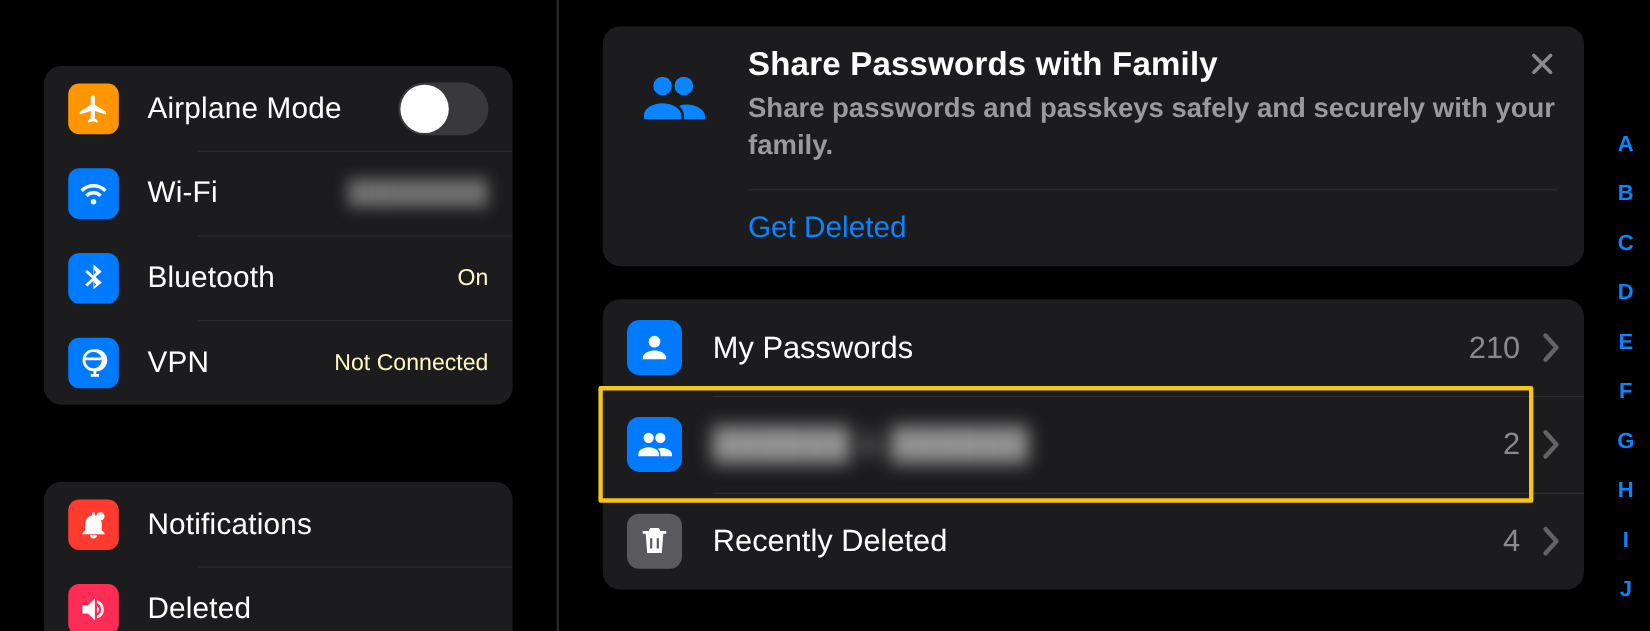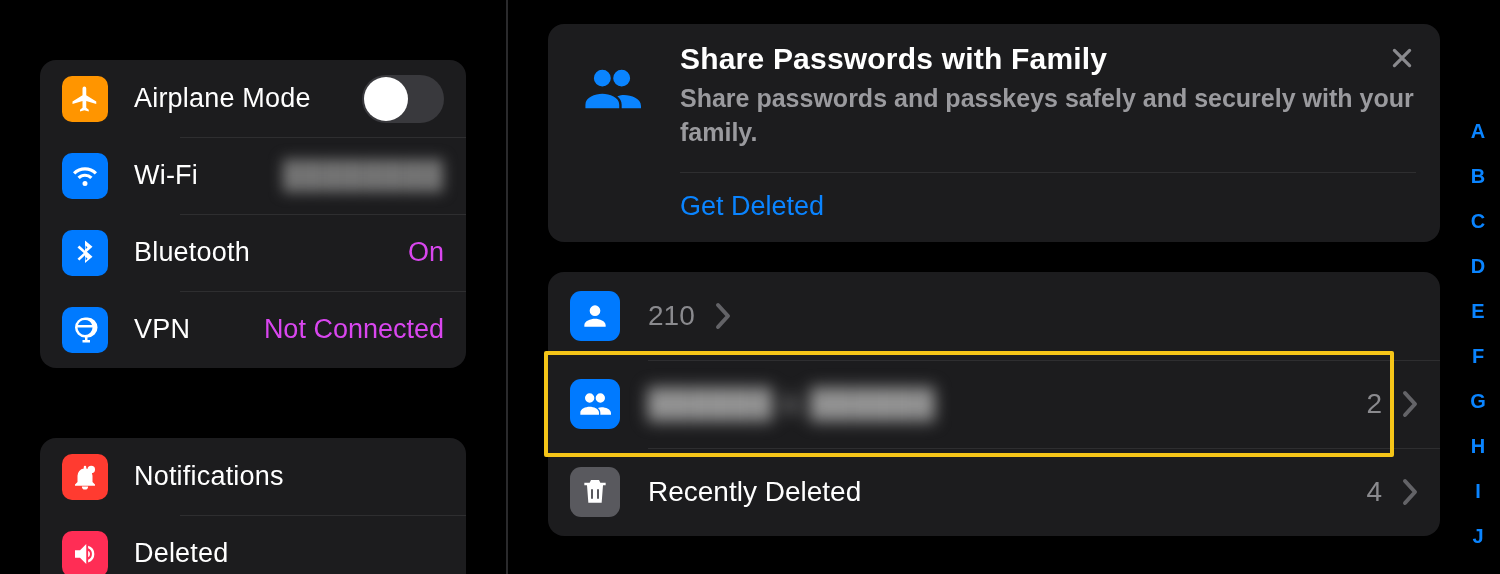--- a/index.html
+++ b/index.html
@@ -7,21 +7,21 @@
   .root { display: flex; width: 100%; height: 100%; }
   .sidebar { width: 508px; padding: 0 40px 0 40px; border-right: 2px solid #2a2a2c; position: relative; }
   .group { background: #1c1c1e; border-radius: 16px; margin-top: 60px; overflow: hidden; }
   .group.second { margin-top: 70px; }
   .row { display: flex; align-items: center; height: 77px; padding: 0 22px; position: relative; }
   .row + .row::before { content: ""; position: absolute; top: 0; left: 140px; right: 0; height: 1px; background: #2e2e30; }
   .icon-sq { width: 46px; height: 46px; border-radius: 10px; display: flex; align-items: center; justify-content: center; margin-right: 26px; flex-shrink: 0; }
   .icon-sq svg { width: 30px; height: 30px; fill: #fff; }
   .lbl { font-size: 27px; letter-spacing: 0.2px; flex-shrink: 0; }
   .spacer { flex: 1; }
-  .val { font-size: 27px; color: #d946ef; }
+  .val { font-size: 21px; color: #fef9c3; }
   .val.blur { filter: blur(7px); color:#777; letter-spacing:1px;}
   .toggle { width: 82px; height: 48px; border-radius: 24px; background: #39393d; position: relative; }
   .toggle .knob { position: absolute; width: 44px; height: 44px; background: #fff; border-radius: 50%; top: 2px; left: 2px; }
   
   .orange { background: #ff9500; }
   .blue   { background: #007aff; }
   .red    { background: #ff3b30; }
   .pink   { background: #ff2d55; }
   .gray   { background: #59595e; }
 
@@ -144,20 +144,21 @@
       </div>
     </div>
 
     <div class="list">
       <div class="lrow">
         <div class="licon blue">
           <svg viewBox="0 0 24 24">
               <path d="M12 12a4 4 0 1 0 0-8 4 4 0 0 0 0 8zm0 2c-3.3 0-8 1.7-8 5v1h16v-1c0-3.3-4.7-5-8-5z"></path>
             </svg>
         </div>
+        <span class="ltext">My Passwords</span>
         <span class="lcount">210</span>
         <span class="chev"><svg viewBox="0 0 16 28">
               <path d="M3 3l10 11L3 25"></path>
             </svg></span>
       </div>
       <div class="lrow">
         <div class="licon blue">
           <svg viewBox="0 0 24 24">
               <path d="M8 11a3.5 3.5 0 1 0 0-7 3.5 3.5 0 0 0 0 7zm8 0a3.5 3.5 0 1 0 0-7 3.5 3.5 0 0 0 0 7zM1 20v-1.5C1 15.5 5 14 8 14s7 1.5 7 4.5V20H1zm15 0v-1.5c0-1.4-.7-2.6-1.8-3.5 1-.3 2-.5 2.8-.5 3 0 7 1.5 7 4.5V20h-8z"></path>
             </svg>

